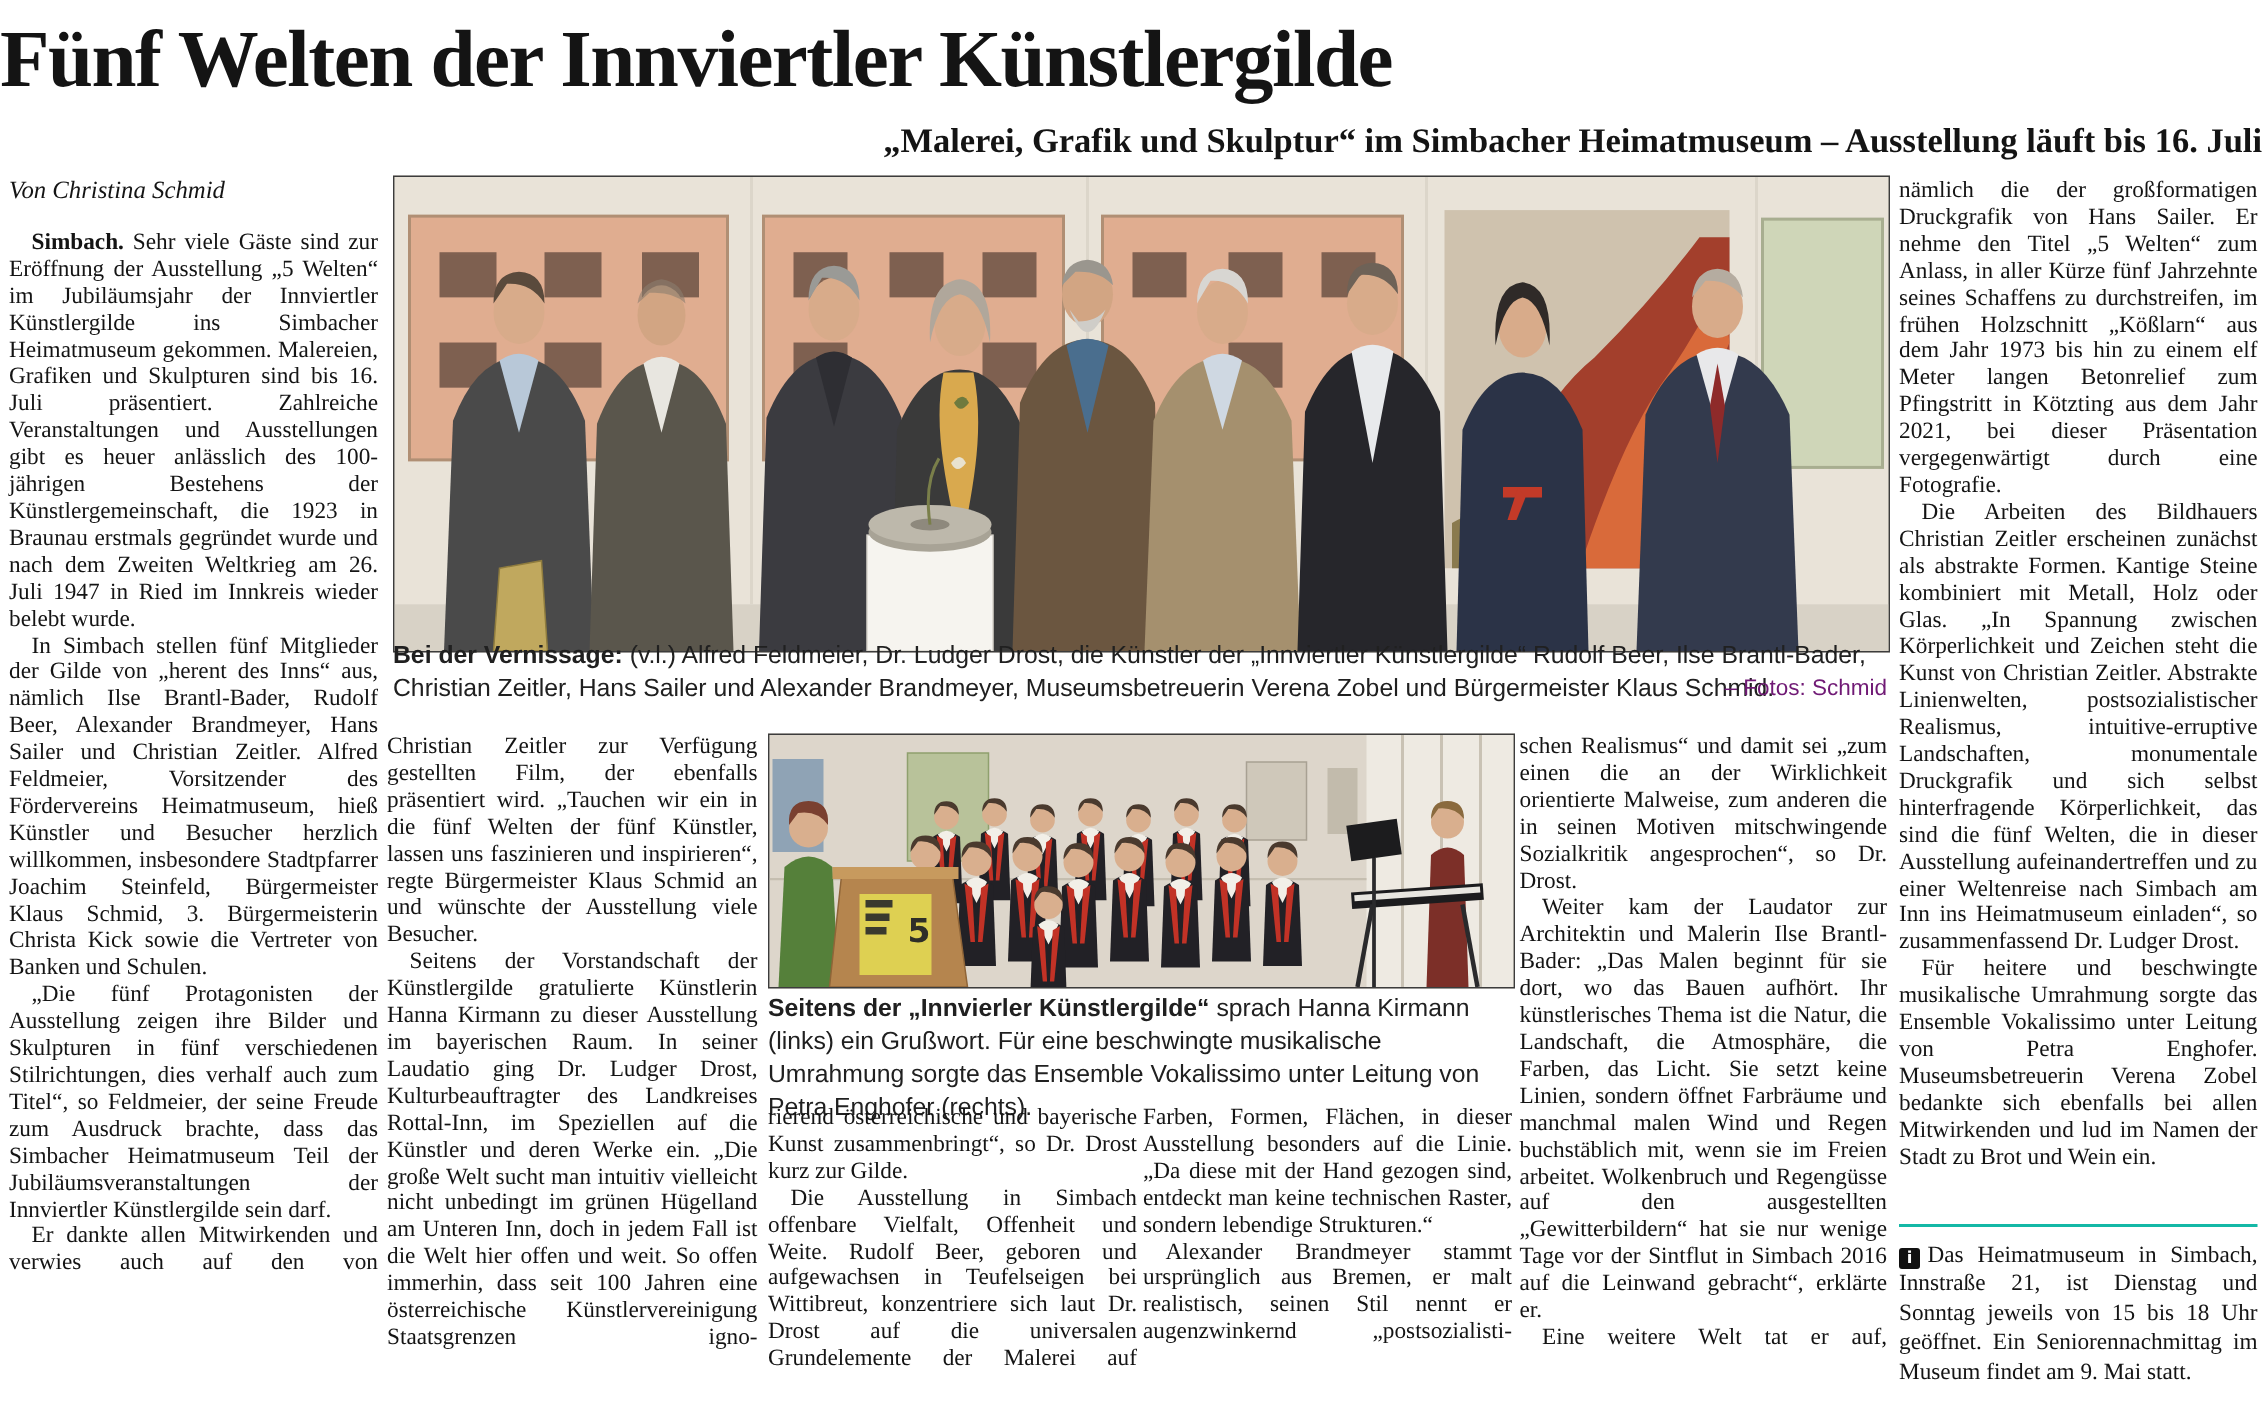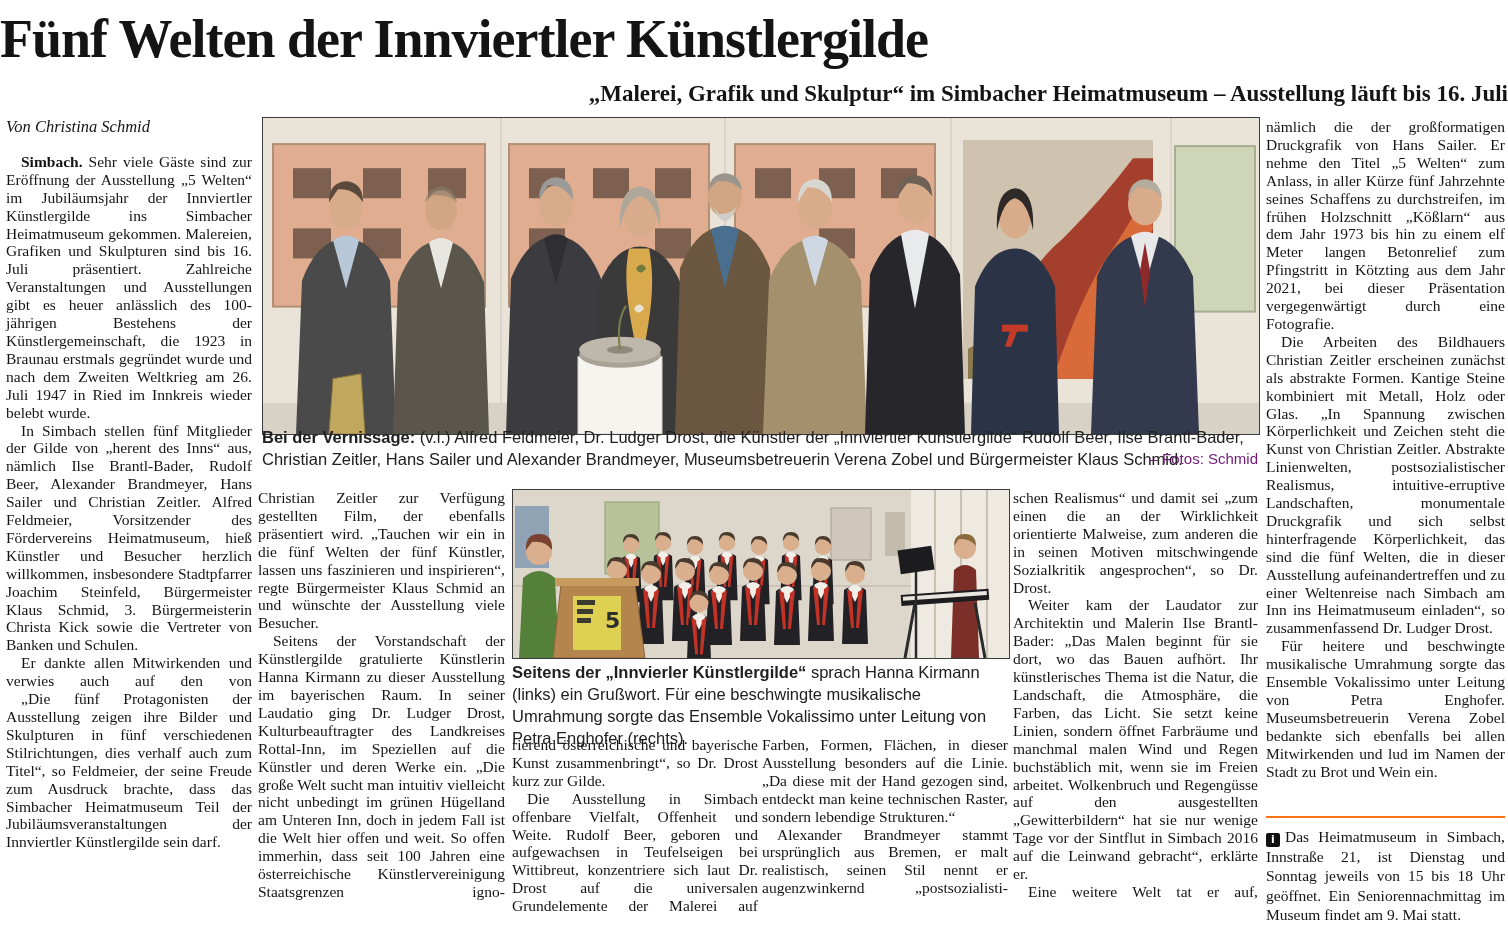--- a/index.html
+++ b/index.html
@@ -43,21 +43,21 @@
     font-size:16.5px; line-height:22px; color:#202020; text-align:left;
   }
   #caption-main{left:262px; top:426px; width:996px; height:46px;}
   #caption-choir{left:512px; top:661px; width:496px; height:70px;}
   .caption b{font-weight:700;}
   .credit{
     position:absolute; right:0; top:22px; font-size:15px; color:#701a75;
   }
   .infobox{
     position:absolute; left:1266px; top:816px; width:239px;
-    border-top:2px solid #f97316; padding-top:9px;
+    border-top:2px solid #14b8a6; padding-top:9px;
     font-size:15.5px; line-height:19.4px; text-align:justify;
   }
   .info-icon{
     display:inline-block; width:14px; height:14px; background:#111;
     color:#fff; font-family:"DejaVu Sans", sans-serif; font-size:11px;
     font-weight:700; line-height:14px; text-align:center; border-radius:2px;
     margin-right:5px; vertical-align:-1px; font-style:normal;
   }
   svg{display:block;}
 </style>
@@ -66,22 +66,22 @@
 
 <div class="page">
 
   <div class="headline">Fünf Welten der Innviertler Künstlergilde</div>
   <div class="subheadline">„Malerei, Grafik und Skulptur“ im Simbacher Heimatmuseum – Ausstellung läuft bis 16. Juli</div>
 
   <div class="col" id="col1">
     <p class="byline">Von Christina Schmid</p>
     <p class="para"><b>Simbach. </b><span>Sehr viele Gäste sind zur Eröffnung der Ausstellung „5 Welten“ im Jubiläumsjahr der Innviertler Künstlergilde ins Simbacher Heimatmuseum gekommen. Malereien, Grafiken und Skulpturen sind bis 16. Juli präsentiert. Zahlreiche Veranstaltungen und Ausstellungen gibt es heuer anlässlich des 100-jährigen Bestehens der Künstlergemeinschaft, die 1923 in Braunau erstmals gegründet wurde und nach dem Zweiten Weltkrieg am 26. Juli 1947 in Ried im Innkreis wieder belebt wurde.</span></p>
     <p class="para">In Simbach stellen fünf Mitglieder der Gilde von „herent des Inns“ aus, nämlich Ilse Brantl-Bader, Rudolf Beer, Alexander Brandmeyer, Hans Sailer und Christian Zeitler. Alfred Feldmeier, Vorsitzender des Fördervereins Heimatmuseum, hieß Künstler und Besucher herzlich willkommen, insbesondere Stadtpfarrer Joachim Steinfeld, Bürgermeister Klaus Schmid, 3. Bürgermeisterin Christa Kick sowie die Vertreter von Banken und Schulen.</p>
+    <p class="para">„Die fünf Protagonisten der Ausstellung zeigen ihre Bilder und Skulpturen in fünf verschiedenen Stilrichtungen, dies verhalf auch zum Titel“, so Feldmeier, der seine Freude zum Ausdruck brachte, dass das Simbacher Heimatmuseum Teil der Jubiläumsveranstaltungen der Innviertler Künstlergilde sein darf.</p>
     <p class="para runover">Er dankte allen Mitwirkenden und verwies auch auf den von</p>
-    <p class="para">„Die fünf Protagonisten der Ausstellung zeigen ihre Bilder und Skulpturen in fünf verschiedenen Stilrichtungen, dies verhalf auch zum Titel“, so Feldmeier, der seine Freude zum Ausdruck brachte, dass das Simbacher Heimatmuseum Teil der Jubiläumsveranstaltungen der Innviertler Künstlergilde sein darf.</p>
   </div>
 
   <div class="photo" id="photo-main">
     <svg viewBox="0 0 996 315" width="996" height="316" preserveAspectRatio="none" role="img">
       <rect width="996" height="315" fill="#e9e3d8"></rect>
       <rect y="284" width="996" height="31" fill="#d8d2c6"></rect>
       <g stroke="#dcd6ca" stroke-width="2">
         <line x1="238" y1="0" x2="238" y2="284"></line>
           <line x1="462" y1="0" x2="462" y2="284"></line>
         <line x1="688" y1="0" x2="688" y2="284"></line>

